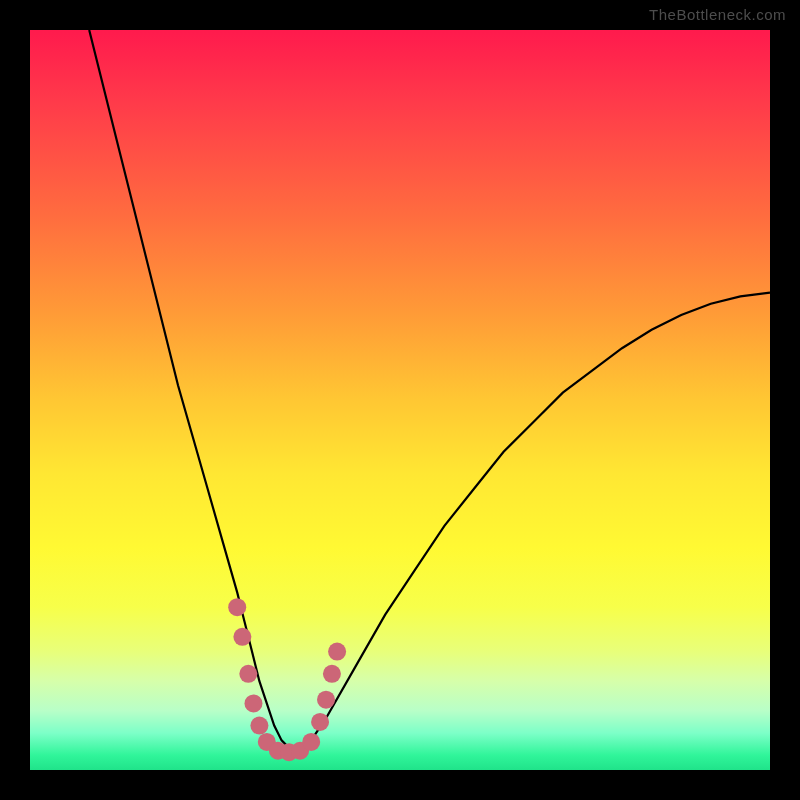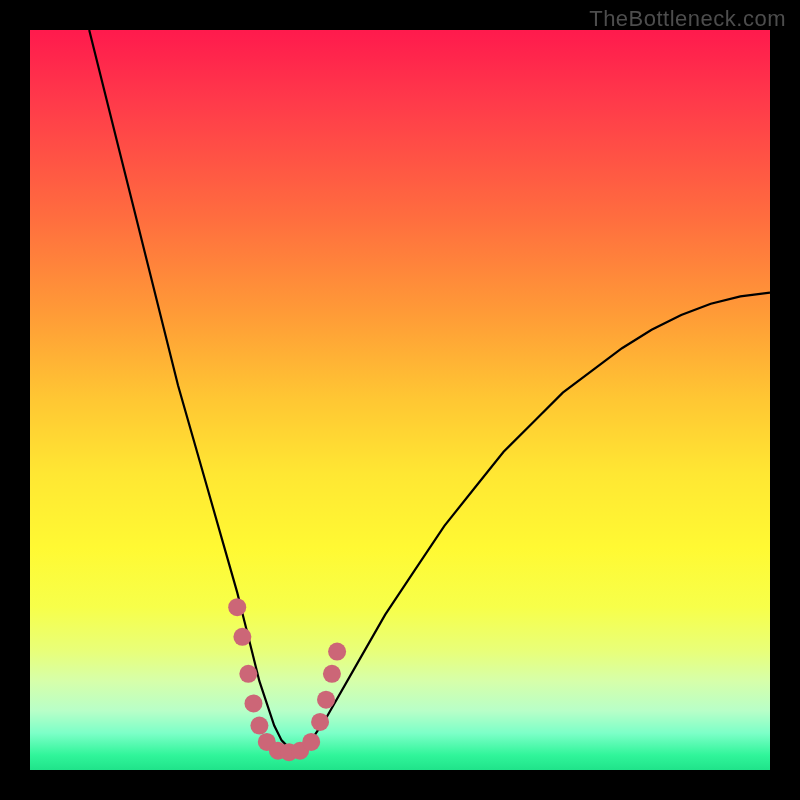--- a/index.html
+++ b/index.html
@@ -45,21 +45,21 @@
       #7dffc8 95%,
       #30f59a 98%,
       #20e38a 100%
     );
   }
   .watermark {
     position: absolute;
     top: 6px;
     right: 14px;
     color: #4d4d4d;
-    font-size: 22px;
+    font-size: 15px;
     font-weight: 500;
     letter-spacing: 0.5px;
   }
   svg.curve {
     position: absolute;
     inset: 0;
     width: 740px;
     height: 740px;
     overflow: visible;
   }

